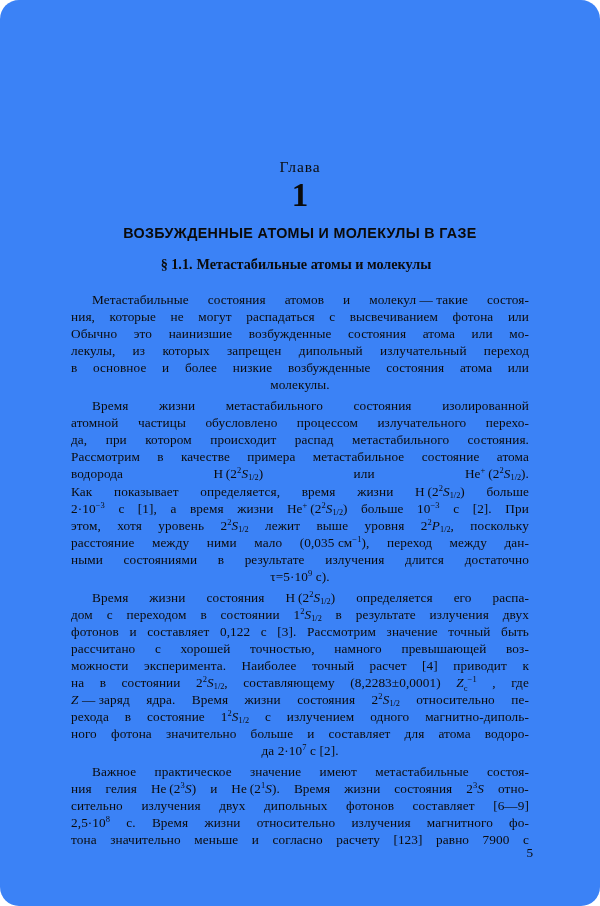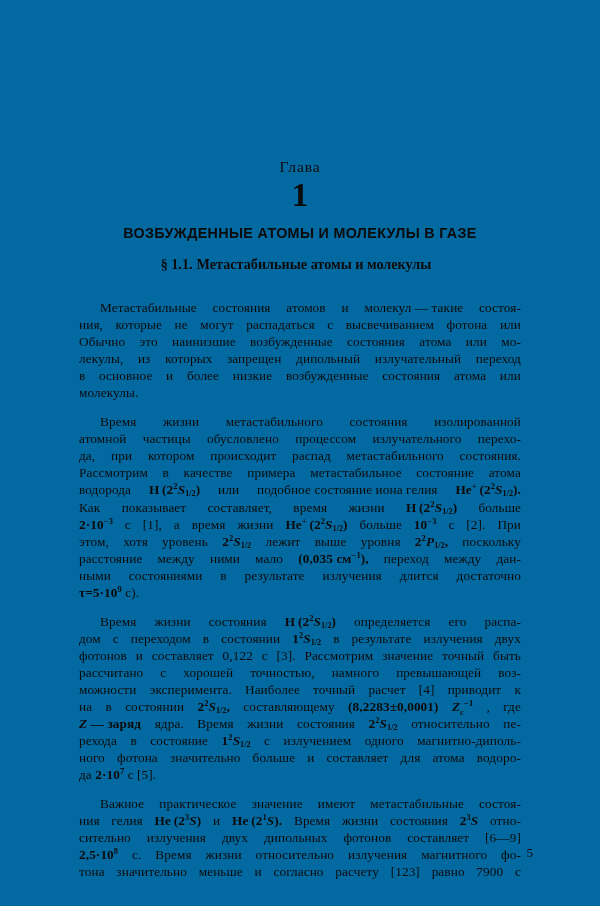--- a/index.html
+++ b/index.html
@@ -13,21 +13,22 @@
     height: 906px;
     position: relative;
     font-family: "Liberation Serif", "DejaVu Serif", serif;
     color: #0b0b0b;
     overflow: hidden;
   }
 
   .page {
     position: absolute;
     inset: 0;
-    background: #0369a1;
+    background: #3b82f6;
+    border-radius: 19px;
   }
 
   
   .chapter-head {
     position: absolute;
     left: 0;
     right: 0;
     top: 158px;
     text-align: center;
   }
@@ -68,36 +69,36 @@
 
   
   .body-text {
     position: absolute;
     left: 67px;
     top: 288px;
     width: 466px;
     font-size: 13.25px;
   }
 
-  .para { margin: 12px; }
+  .para { margin: 4px; }
 
   .line {
     display: flex;
     height: 17.05px;
     align-items: baseline;
     white-space: pre;
     font-size: 13.25px;
     letter-spacing: 0.1px;
   }
   
   .line.just {
     justify-content: space-between;
   }
   .line.last {
-    justify-content: flex-start;
+    justify-content: center;
   }
   .line .w { white-space: pre; }
 
   .indent { padding-left: 21px; }
 
   
   .mi { font-style: italic; }
   sup.sp {
     font-size: 0.64em;
     vertical-align: super;
@@ -106,21 +107,21 @@
   sub.sb {
     font-size: 0.64em;
     vertical-align: sub;
     line-height: 0;
   }
   .frac {
     font-size: 0.62em;
     vertical-align: -0.22em;
     letter-spacing: 0;
   }
-  .nowrap { white-space: nowrap; font-weight: bold; }
+  .nowrap { white-space: nowrap; }
 
   
   .folio {
     position: absolute;
     right: 67px;
     top: 845px;
     font-size: 13.2px;
   }
 </style>
 </head>
@@ -168,24 +169,24 @@
       <div class="line just">
         <span class="w">атомной</span><span class="w">частицы</span><span class="w">обусловлено</span><span class="w">процессом</span><span class="w">излучательного</span><span class="w">перехо-</span>
       </div>
       <div class="line just">
         <span class="w">да,</span><span class="w">при</span><span class="w">котором</span><span class="w">происходит</span><span class="w">распад</span><span class="w">метастабильного</span><span class="w">состояния.</span>
       </div>
       <div class="line just">
         <span class="w">Рассмотрим</span><span class="w">в</span><span class="w">качестве</span><span class="w">примера</span><span class="w">метастабильное</span><span class="w">состояние</span><span class="w">атома</span>
       </div>
       <div class="line just">
-        <span class="w">водорода</span><span class="w nowrap">H (2<sup class="sp">2</sup><span class="mi">S</span><span class="frac">1/2</span>)</span><span class="w">или</span><span class="w">подобное состояние иона гелия</span><span class="w nowrap">He<sup class="sp">+</sup> (2<sup class="sp">2</sup><span class="mi">S</span><span class="frac">1/2</span>).</span>
-      </div>
-      <div class="line just">
-        <span class="w">Как</span><span class="w">показывает</span><span class="w">составляет,</span><span class="w">время</span><span class="w">жизни</span><span class="w nowrap">H (2<sup class="sp">2</sup><span class="mi">S</span><span class="frac">1/2</span>)</span><span class="w">больше</span>
+        <span class="w">водорода</span><span class="w nowrap">H (2<sup class="sp">2</sup><span class="mi">S</span><span class="frac">1/2</span>)</span><span class="w">или</span><span class="w nowrap">He<sup class="sp">+</sup> (2<sup class="sp">2</sup><span class="mi">S</span><span class="frac">1/2</span>).</span>
+      </div>
+      <div class="line just">
+        <span class="w">Как</span><span class="w">показывает</span><span class="w">определяется,</span><span class="w">время</span><span class="w">жизни</span><span class="w nowrap">H (2<sup class="sp">2</sup><span class="mi">S</span><span class="frac">1/2</span>)</span><span class="w">больше</span>
       </div>
       <div class="line just">
         <span class="w nowrap">2·10<sup class="sp">−3</sup></span><span class="w">с</span><span class="w">[1],</span><span class="w">а</span><span class="w">время</span><span class="w">жизни</span><span class="w nowrap">He<sup class="sp">+</sup> (2<sup class="sp">2</sup><span class="mi">S</span><span class="frac">1/2</span>)</span><span class="w">больше</span><span class="w nowrap">10<sup class="sp">−3</sup></span><span class="w">с</span><span class="w">[2].</span><span class="w">При</span>
       </div>
       <div class="line just">
         <span class="w">этом,</span><span class="w">хотя</span><span class="w">уровень</span><span class="w nowrap">2<sup class="sp">2</sup><span class="mi">S</span><span class="frac">1/2</span></span><span class="w">лежит</span><span class="w">выше</span><span class="w">уровня</span><span class="w nowrap">2<sup class="sp">2</sup><span class="mi">P</span><span class="frac">1/2</span>,</span><span class="w">поскольку</span>
       </div>
       <div class="line just">
         <span class="w">расстояние</span><span class="w">между</span><span class="w">ними</span><span class="w">мало</span><span class="w nowrap">(0,035 см<sup class="sp">−1</sup>),</span><span class="w">переход</span><span class="w">между</span><span class="w">дан-</span>
       </div>
@@ -219,21 +220,21 @@
       <div class="line just">
         <span class="w nowrap"><span class="mi">Z</span> — заряд</span><span class="w">ядра.</span><span class="w">Время</span><span class="w">жизни</span><span class="w">состояния</span><span class="w nowrap">2<sup class="sp">2</sup><span class="mi">S</span><span class="frac">1/2</span></span><span class="w">относительно</span><span class="w">пе-</span>
       </div>
       <div class="line just">
         <span class="w">рехода</span><span class="w">в</span><span class="w">состояние</span><span class="w nowrap">1<sup class="sp">2</sup><span class="mi">S</span><span class="frac">1/2</span></span><span class="w">с</span><span class="w">излучением</span><span class="w">одного</span><span class="w">магнитно-диполь-</span>
       </div>
       <div class="line just">
         <span class="w">ного</span><span class="w">фотона</span><span class="w">значительно</span><span class="w">больше</span><span class="w">и</span><span class="w">составляет</span><span class="w">для</span><span class="w">атома</span><span class="w">водоро-</span>
       </div>
       <div class="line last">
-        <span class="w">да </span><span class="w nowrap">2·10<sup class="sp">7</sup></span><span class="w"> с [5].</span>
+        <span class="w">да </span><span class="w nowrap">2·10<sup class="sp">7</sup></span><span class="w"> с [2].</span>
       </div>
     </div>
 
     <div class="para">
       <div class="line just">
         <span class="w indent">Важное</span><span class="w">практическое</span><span class="w">значение</span><span class="w">имеют</span><span class="w">метастабильные</span><span class="w">состоя-</span>
       </div>
       <div class="line just">
         <span class="w">ния</span><span class="w">гелия</span><span class="w nowrap">He (2<sup class="sp">3</sup><span class="mi">S</span>)</span><span class="w">и</span><span class="w nowrap">He (2<sup class="sp">1</sup><span class="mi">S</span>).</span><span class="w">Время</span><span class="w">жизни</span><span class="w">состояния</span><span class="w nowrap">2<sup class="sp">3</sup><span class="mi">S</span></span><span class="w">отно-</span>
       </div>

